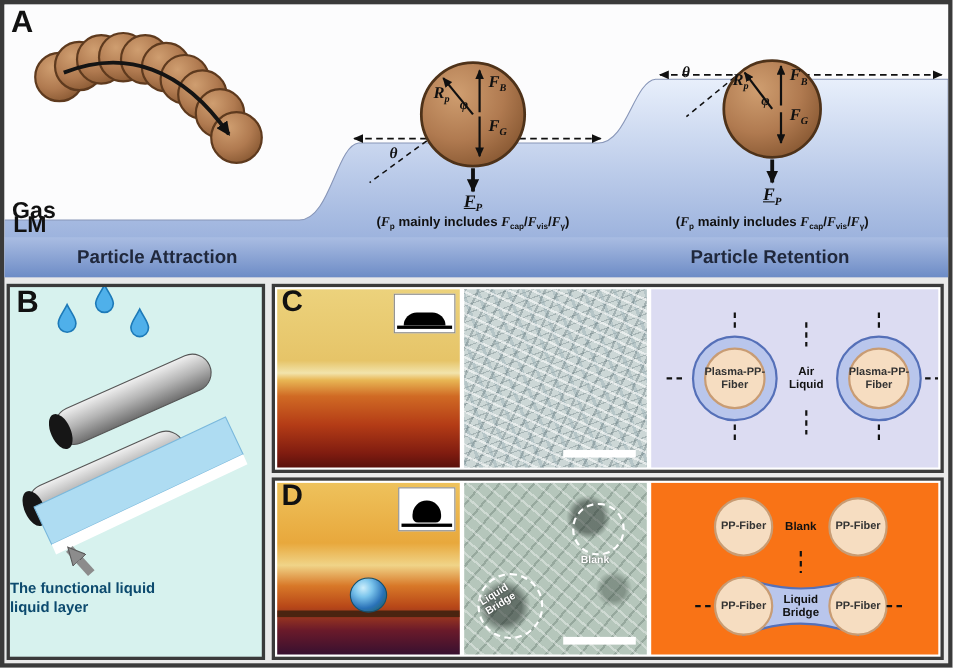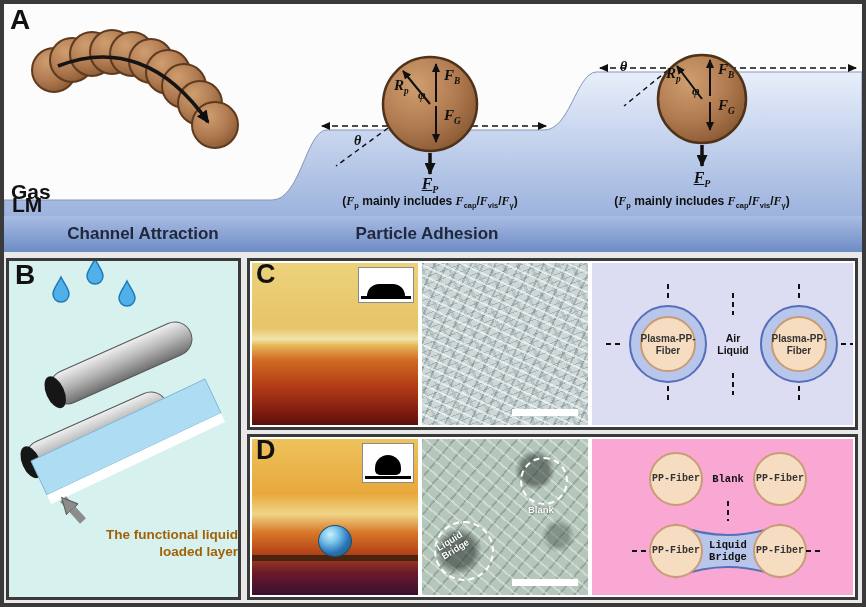--- a/index.html
+++ b/index.html
@@ -22,21 +22,21 @@
   .cap{position:absolute;transform:translateX(-50%);white-space:nowrap;font-size:12px;font-weight:bold;
        color:#101010;z-index:5;}
   .cap .cf{font-family:"Liberation Serif",serif;font-style:italic;}
   .cap sub{font-size:0.62em;}
   .centerx{transform:translateX(-50%);text-decoration:underline;}
   
   .pbox{position:absolute;box-sizing:border-box;border:3px solid #3a3a3a;background:#fff;}
   .panelB{left:2px;top:254px;width:235px;height:342px;background:#d7f2ee;}
   .panelC{left:243px;top:254px;width:611px;height:172px;}
   .panelD{left:243px;top:430px;width:611px;height:166px;}
-  .bcap{position:absolute;left:0;width:229px;text-align:right;font-weight:bold;font-size:13.5px;color:#a16207;}
+  .bcap{position:absolute;left:0;width:229px;text-align:left;font-weight:bold;font-size:13.5px;color:#0c4a6e;}
   .btitle{position:absolute;left:0;width:229px;text-align:center;font-weight:bold;font-size:17px;color:#111;}
   
   .photoC{position:absolute;left:2px;top:2px;width:166px;height:162px;overflow:hidden;
     background:linear-gradient(180deg,#ecd27c 0%,#e6c468 40%,#f2e4ac 47%,#e8b654 51%,#d06a24 60%,#b43c16 76%,#801c10 92%,#5a100c 100%);}
   .photoD{position:absolute;left:2px;top:2px;width:166px;height:156px;overflow:hidden;
     background:linear-gradient(180deg,#eec25c 0%,#e8a83c 35%,#f0d488 48%,#d87828 60%,#b84818 72%,#6a1a2a 86%,#381030 100%);}
   .inset{position:absolute;top:4px;right:4px;background:#fff;border:1px solid #8a8a8a;}
   .insetC{width:54px;height:34px;}
   .insetD{width:50px;height:38px;}
   .domeC{position:absolute;bottom:6px;left:50%;transform:translateX(-50%);width:38px;height:12px;background:#000;border-radius:19px 19px 0 0;}
@@ -59,21 +59,21 @@
       radial-gradient(circle at 68% 20%, rgba(35,45,40,.5) 0 8%, transparent 12%),
       radial-gradient(circle at 82% 62%, rgba(55,70,60,.4) 0 6%, transparent 10%),
       repeating-linear-gradient(40deg, rgba(255,255,255,.35) 0 2px, transparent 2px 10px),
       repeating-linear-gradient(130deg, rgba(80,100,90,.3) 0 2px, transparent 2px 12px);}
   .scalebar{position:absolute;right:10px;bottom:9px;width:66px;height:7px;background:#fff;}
   .dash-circle{position:absolute;border:2px dashed #fff;border-radius:50%;}
   .micro-label{position:absolute;color:#fff;font-weight:bold;font-size:9.5px;line-height:1.1;
     text-shadow:0 0 2px rgba(0,0,0,.6);}
   
   .schemC{position:absolute;left:342px;top:2px;width:261px;height:162px;background:#dcdcf2;overflow:hidden;}
-  .schemD{position:absolute;left:342px;top:2px;width:261px;height:156px;background:#f9a8d4;overflow:hidden;font-family:Liberation Mono, monospace;}
+  .schemD{position:absolute;left:342px;top:2px;width:261px;height:156px;background:#f97316;overflow:hidden;}
   .fiber-label{position:absolute;width:60px;text-align:center;font-weight:bold;font-size:10px;
     color:#333;line-height:1.15;transform:translate(-50%,-50%);}
   .schem-text{position:absolute;text-align:center;font-weight:bold;font-size:10.5px;color:#111;
     line-height:1.15;transform:translate(-50%,-50%);}
   .tag2{position:absolute;left:6px;top:0;font-weight:bold;font-size:27px;color:#111;z-index:5;line-height:1;}
 </style>
 </head>
 <body>
 
 <div class="fig">
@@ -129,22 +129,22 @@
       <line x1="664" y1="66" x2="620" y2="102" stroke="#101010" stroke-width="1.4" stroke-dasharray="5,4"></line>
       <circle cx="698" cy="95" r="44" fill="url(#sph)" stroke="#4e3219" stroke-width="2.5"></circle>
       <line x1="698" y1="95" x2="673" y2="62" stroke="#101010" stroke-width="2" marker-end="url(#mA)"></line>
       <line x1="706" y1="92" x2="706" y2="56" stroke="#101010" stroke-width="2" marker-end="url(#mA)"></line>
       <line x1="706" y1="98" x2="706" y2="126" stroke="#101010" stroke-width="2" marker-end="url(#mA)"></line>
       <line x1="698" y1="141" x2="698" y2="162" stroke="#101010" stroke-width="3.5" marker-end="url(#mBig)"></line>
     </svg>
 
     
     <div class="band">
-      <span class="band-title" style="left:139px">Channel Attraction</span>
-      <span class="band-title" style="left:423px">Particle Adhesion</span>
+      <span class="band-title" style="left:139px">Particle Attraction</span>
+      <span class="band-title" style="left:696px">Particle Retention</span>
     </div>
 
     <div class="tag" style="left:6px;top:2px;">A</div>
     <div class="side-label" style="left:7px;top:176px;">Gas</div>
     <div class="side-label" style="left:8px;top:189px;">LM</div>
 
     
     <div class="sym" style="left:390px;top:74px;font-size:15px;"><span>R</span><sub>p</sub></div>
     <div class="sym" style="left:414px;top:84px;font-size:13px;">φ</div>
     <div class="sym" style="left:440px;top:64px;font-size:15px;"><span>F</span><sub>B</sub></div>
@@ -192,21 +192,21 @@
       <polygon points="38,234 212,152 216,161 42,243" fill="#ffffff"></polygon>
 
       <g transform="translate(112,102) rotate(-24)">
         <rect x="-76" y="-17" width="152" height="34" rx="17" fill="url(#gradRoll)" stroke="#555" stroke-width="1"></rect>
         <ellipse cx="-72" cy="0" rx="9" ry="17" fill="#161616"></ellipse>
       </g>
 
       <line x1="74" y1="260" x2="54" y2="238" stroke="#8c8c8c" stroke-width="8" marker-end="url(#mGray)"></line>
     </svg>
     <div class="bcap" style="top:266px;">The functional liquid</div>
-    <div class="bcap" style="top:283px;">loaded layer</div>
+    <div class="bcap" style="top:283px;">liquid layer</div>
   </div>
 
   <div class="pbox panelC">
     <div class="photoC">
       <div class="inset insetC">
         <div class="domeC"></div>
         <div class="substrate"></div>
       </div>
     </div>
     <div class="tag2">C</div>

